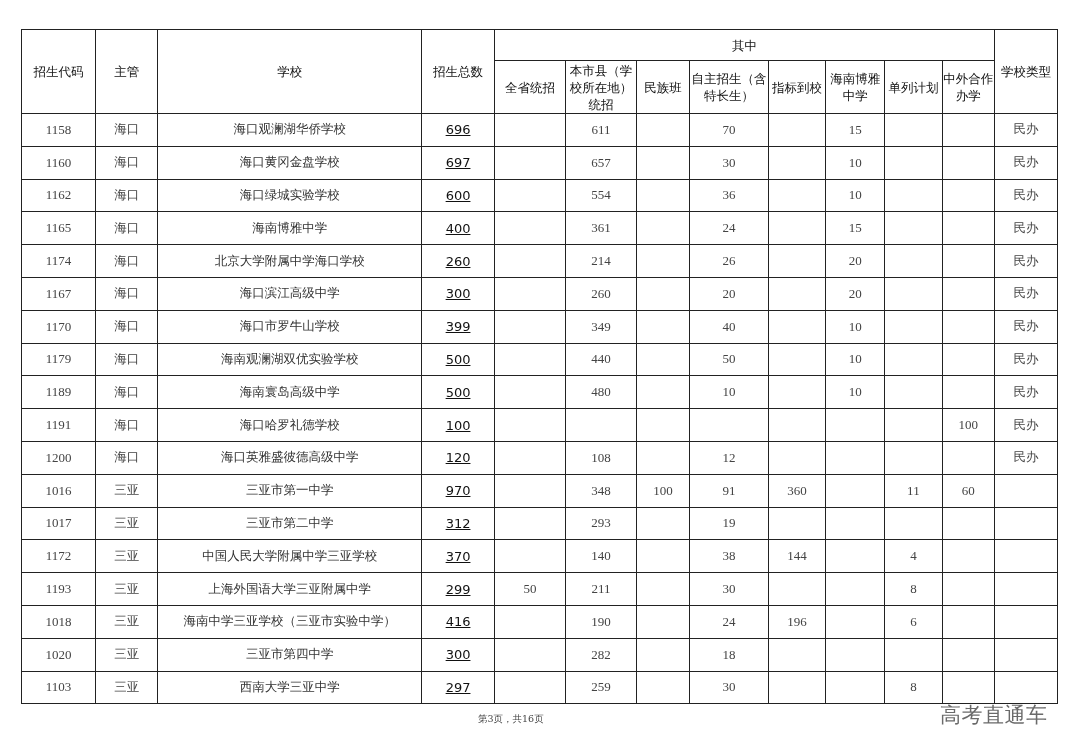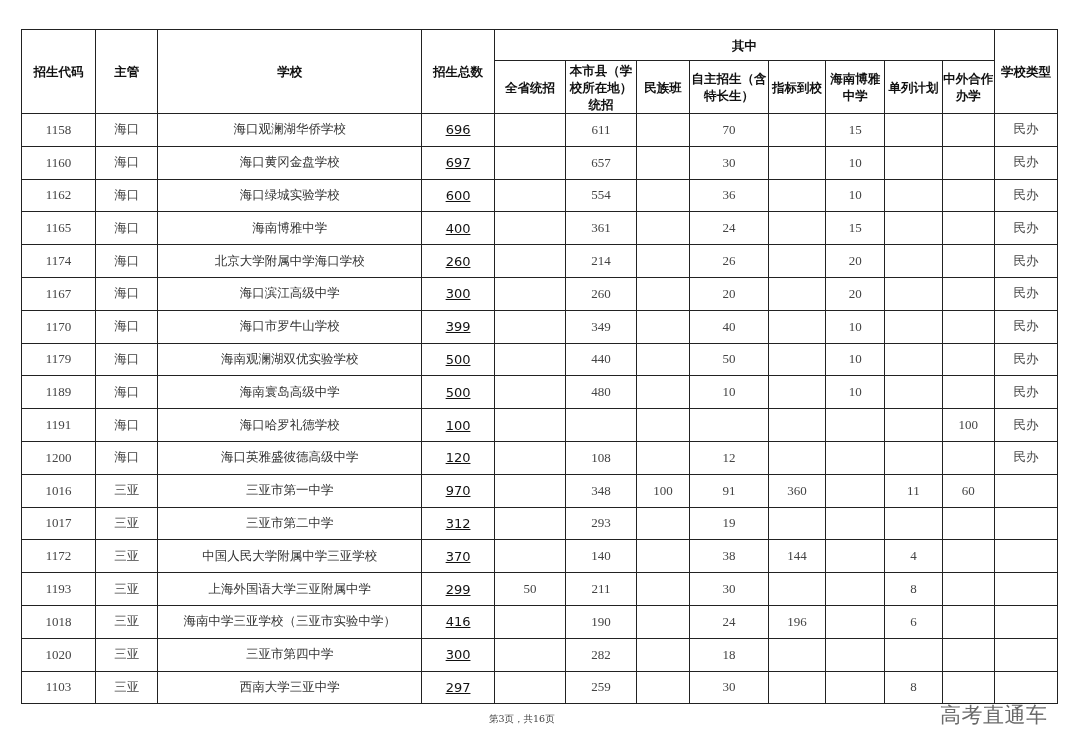--- a/index.html
+++ b/index.html
@@ -16,33 +16,33 @@
   }
   table.grid td, table.grid th {
     border: 1.3px solid #222;
     text-align: center;
     vertical-align: middle;
     padding: 0;
     overflow: hidden;
   }
   table.grid th {
     font-family: "DejaVu Sans", "Liberation Sans", sans-serif;
-    font-weight: bold;
+    font-weight: normal;
     font-size: 12.5px;
     color: #111;
     line-height: 17px;
   }
   tr.hdr1 th { height: 30px; }
   tr.hdr2 th { height: 52px; }
   tbody tr td { height: 31.8px; font-size: 12.5px; color: #444; }
   td.total { font-family: "DejaVu Sans", "Liberation Sans", sans-serif; color: #111; font-size: 13px; text-decoration: underline; }
   td.school { color: #333; }
   td.code, td.num { font-family: "Liberation Serif", serif; font-size: 13px; color: #444; }
   .footer-page {
-    position: absolute; left: 489px; top: 713px;
+    position: absolute; left: 478px; top: 713px;
     font-size: 9.5px; color: #444;
     font-family: "DejaVu Serif", "Liberation Serif", serif;
   }
   .watermark {
     position: absolute; left: 940px; top: 701px;
     font-size: 21px; color: #5a5a5a; letter-spacing: 0.5px;
     font-family: "DejaVu Sans", "Liberation Sans", sans-serif;
     opacity: 0.9;
     text-align: right;
   }

